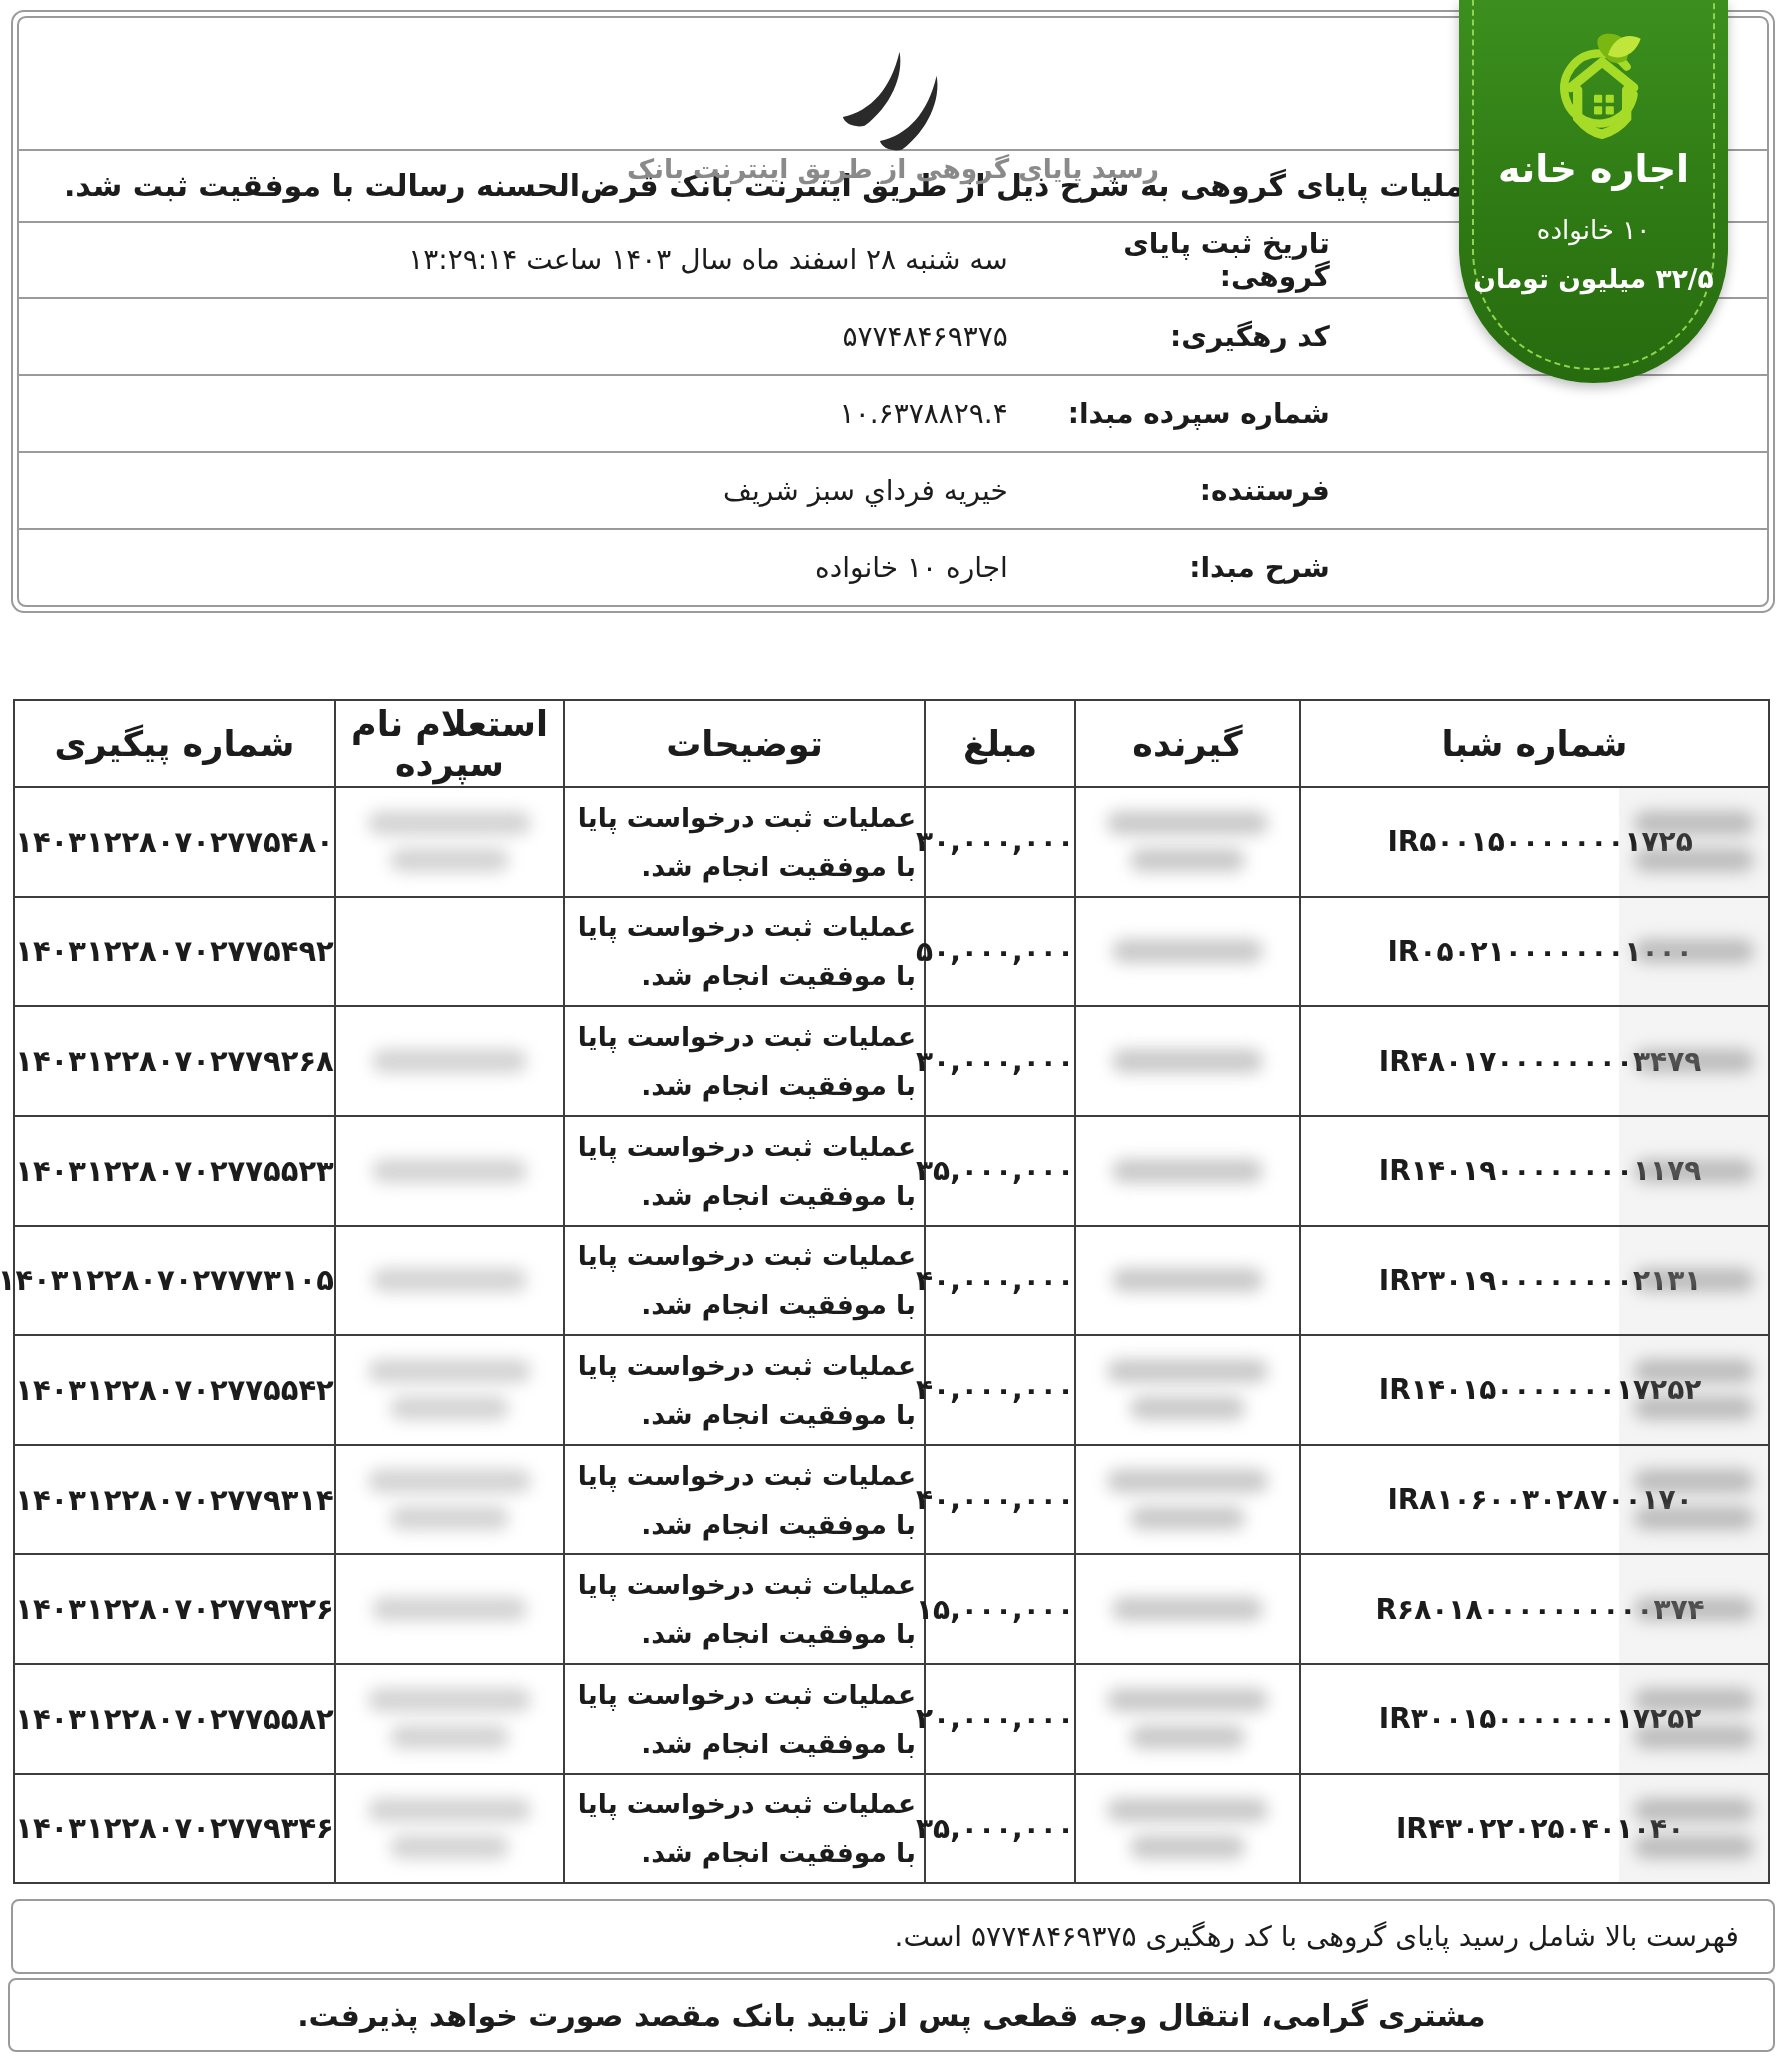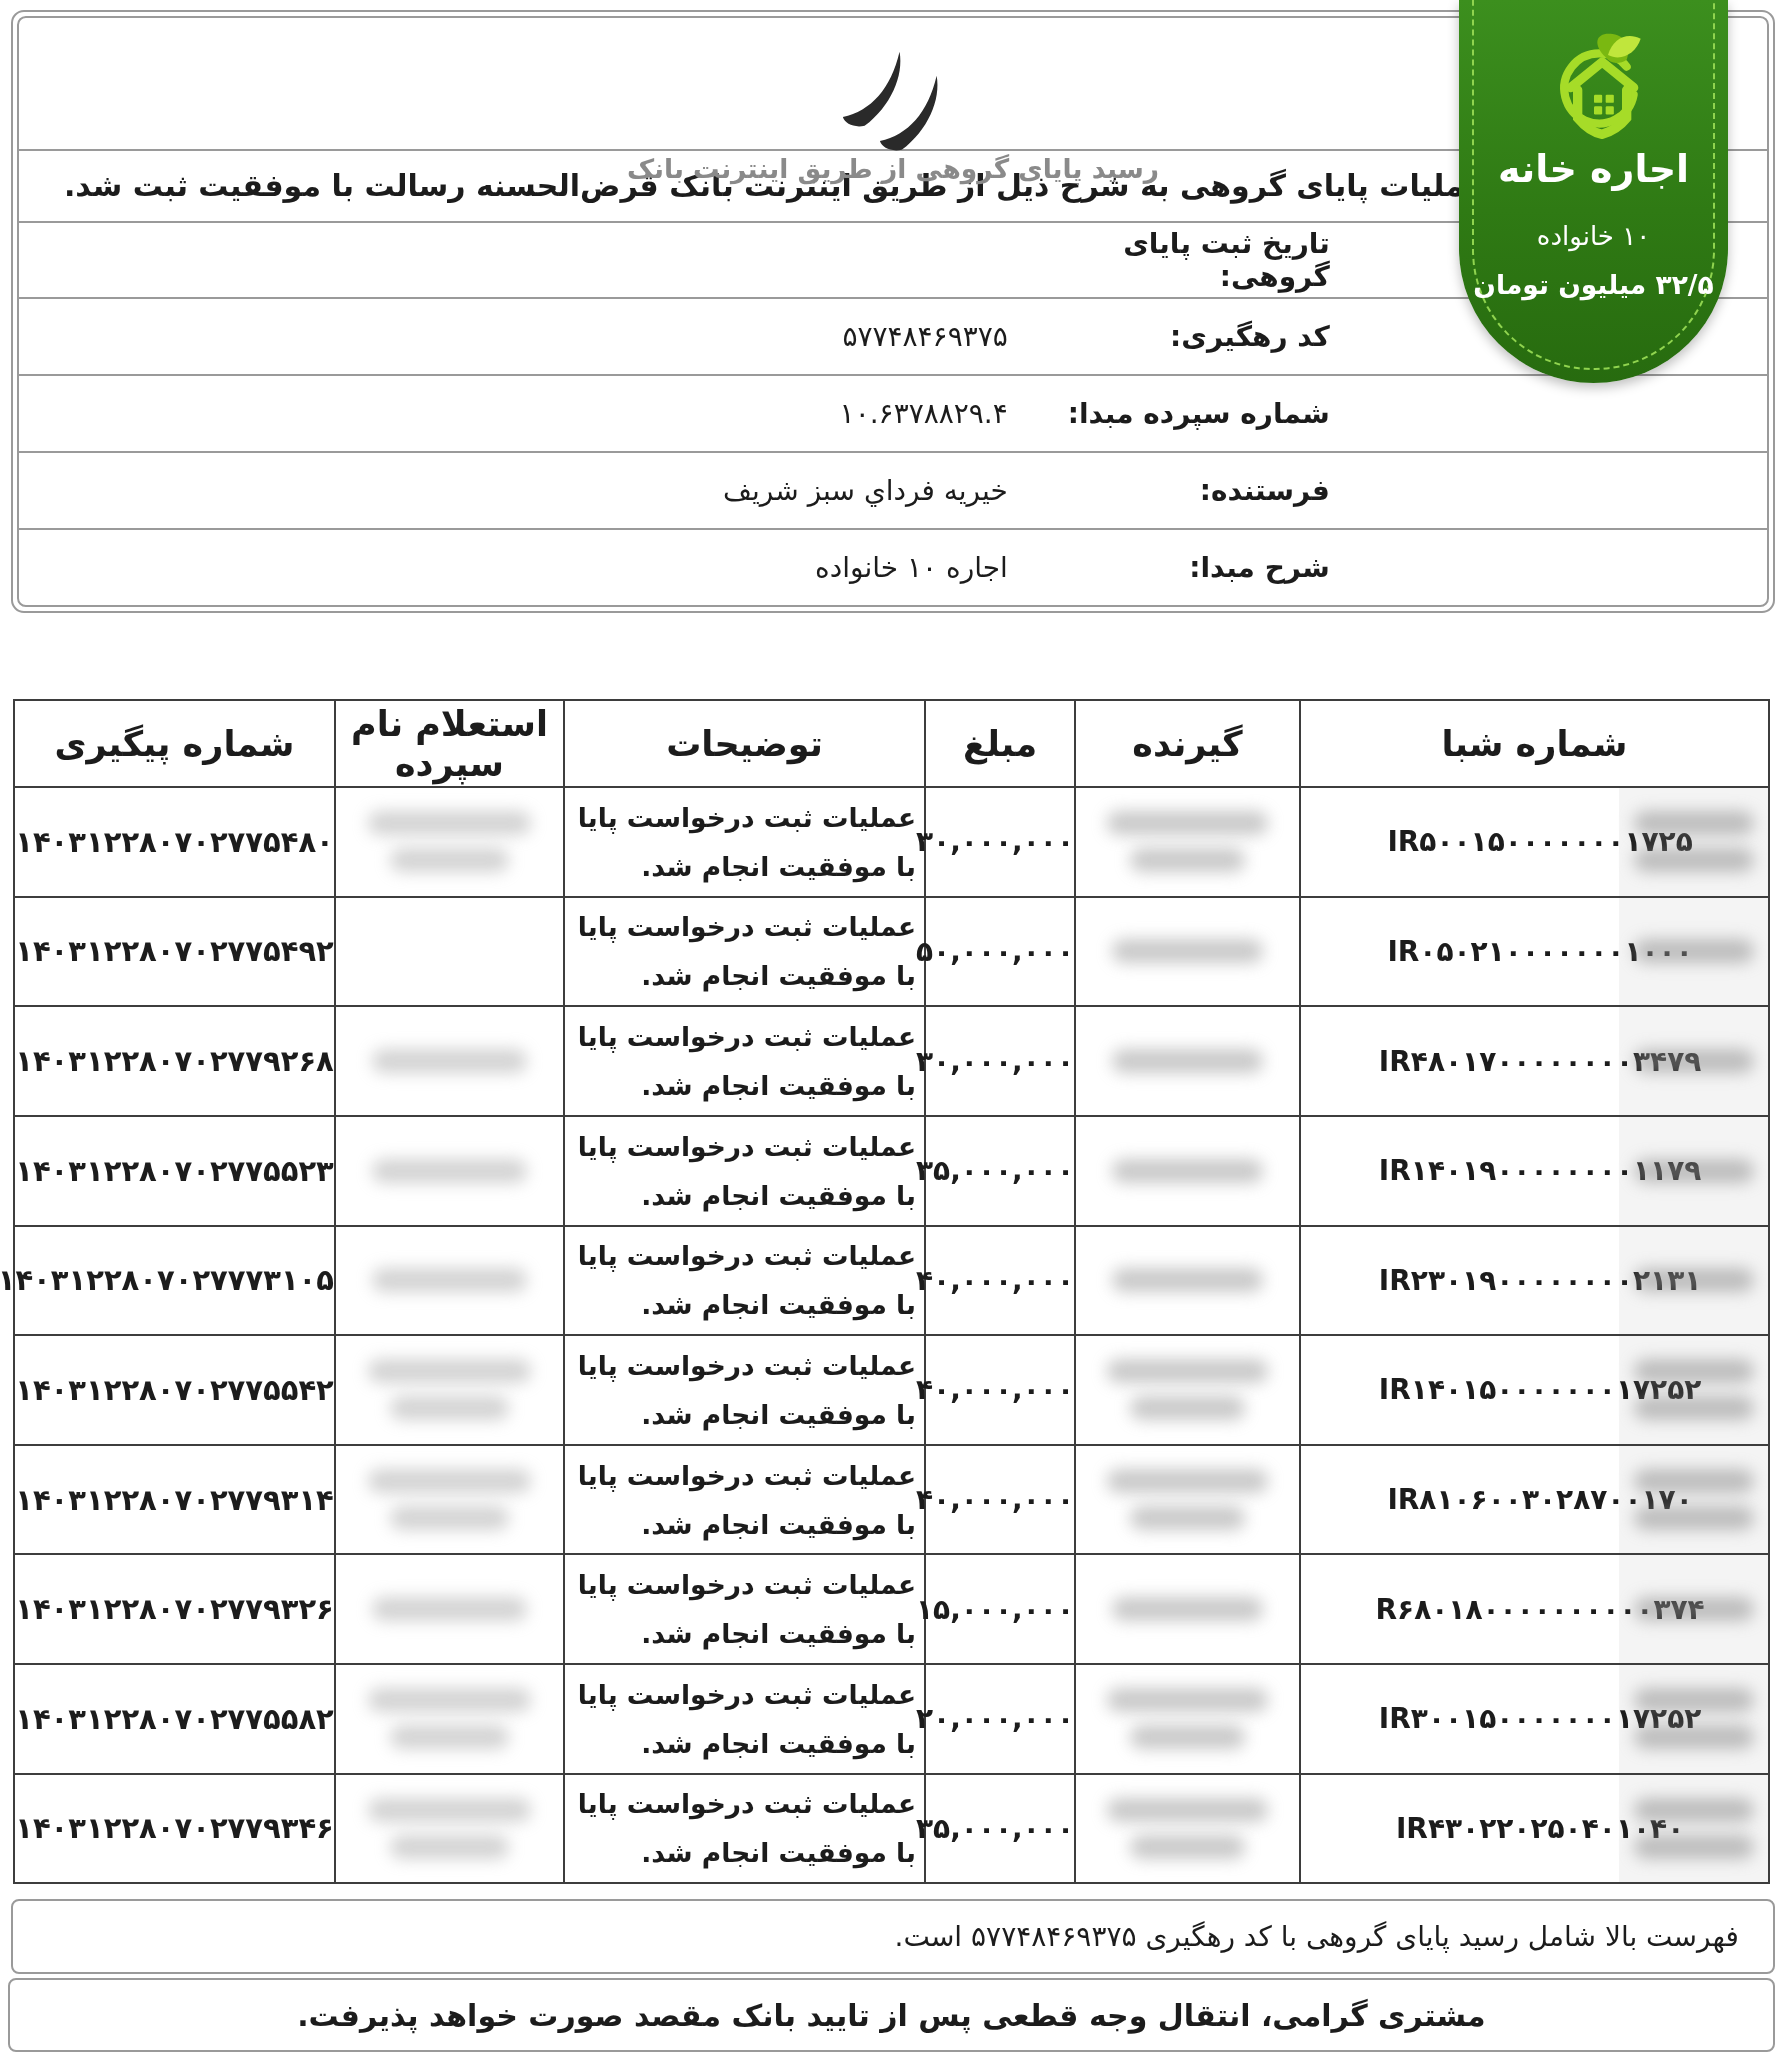--- a/index.html
+++ b/index.html
@@ -49,21 +49,21 @@
     border-radius: 0 0 135px 135px;
     box-shadow: 0 4.8px 11.2px rgba(0,0,0,0.25);
   }
   .ribbon-dash {
     position: absolute; top: -6.4px; left: 13px; right: 13px; bottom: 13px;
     border: 2.4px dashed #90d44f; border-radius: 0 0 120px 120px;
   }
   .ribbon-content { position: absolute; inset: 0; display: flex; flex-direction: column; align-items: center; }
   .badge-logo { width: 120px; height: 112px; margin-top: 27px; }
   .badge-title { color:#ffffff; font-size: 38px; font-weight: 800; margin-top: 8px; white-space: nowrap; }
-  .badge-line1 { color:#ffffff; font-size: 26px; margin-top: 30px; white-space: nowrap; }
+  .badge-line1 { color:#ffffff; font-size: 26px; margin-top: 24px; white-space: nowrap; }
   .badge-line2 { color:#ffffff; font-size: 26.5px; font-weight: bold; margin-top: 17.6px; white-space: nowrap; }
 
   
   table.paya-table {
     position: absolute; left: 16px; right: 16px; top: 699px; width: 1754px;
     border-collapse: collapse; direction: rtl; table-layout: fixed; background:#fff;
   }
   .paya-table th, .paya-table td { border: 2.4px solid #3d3d3d; vertical-align: middle; }
   .paya-table th { height: 87px; font-size: 35px; font-weight: 800; text-align: center; }
   .paya-table td { height: 108px; position: relative; }
@@ -109,20 +109,21 @@
         <path d="M48 100 C 74 94, 92 74, 100 40 C 104 62, 92 90, 68 108 C 58 110, 50 106, 48 100 Z" fill="#2a2a2a"></path>
       </svg>
       <div class="subtitle">رسید پایای گروهی از طریق اینترنت بانک</div>
     </div>
 
     <div class="statement-row">عملیات پایای گروهی به شرح ذیل از طریق اینترنت بانک قرض‌الحسنه رسالت با موفقیت ثبت شد.</div>
 
     <div id="info-rows-host" style="display:flex;flex-direction:column;flex:1;">
         <div class="info-row">
           <div class="info-label">تاریخ ثبت پایای گروهی:</div>
+          <div class="info-value">سه شنبه ۲۸ اسفند ماه سال ۱۴۰۳ ساعت ۱۳:۲۹:۱۴</div>
         </div>
         <div class="info-row">
           <div class="info-label">کد رهگیری:</div>
           <div class="info-value">۵۷۷۴۸۴۶۹۳۷۵</div>
         </div>
         <div class="info-row">
           <div class="info-label">شماره سپرده مبدا:</div>
           <div class="info-value">۱۰.۶۳۷۸۸۲۹.۴</div>
         </div>
         <div class="info-row">

